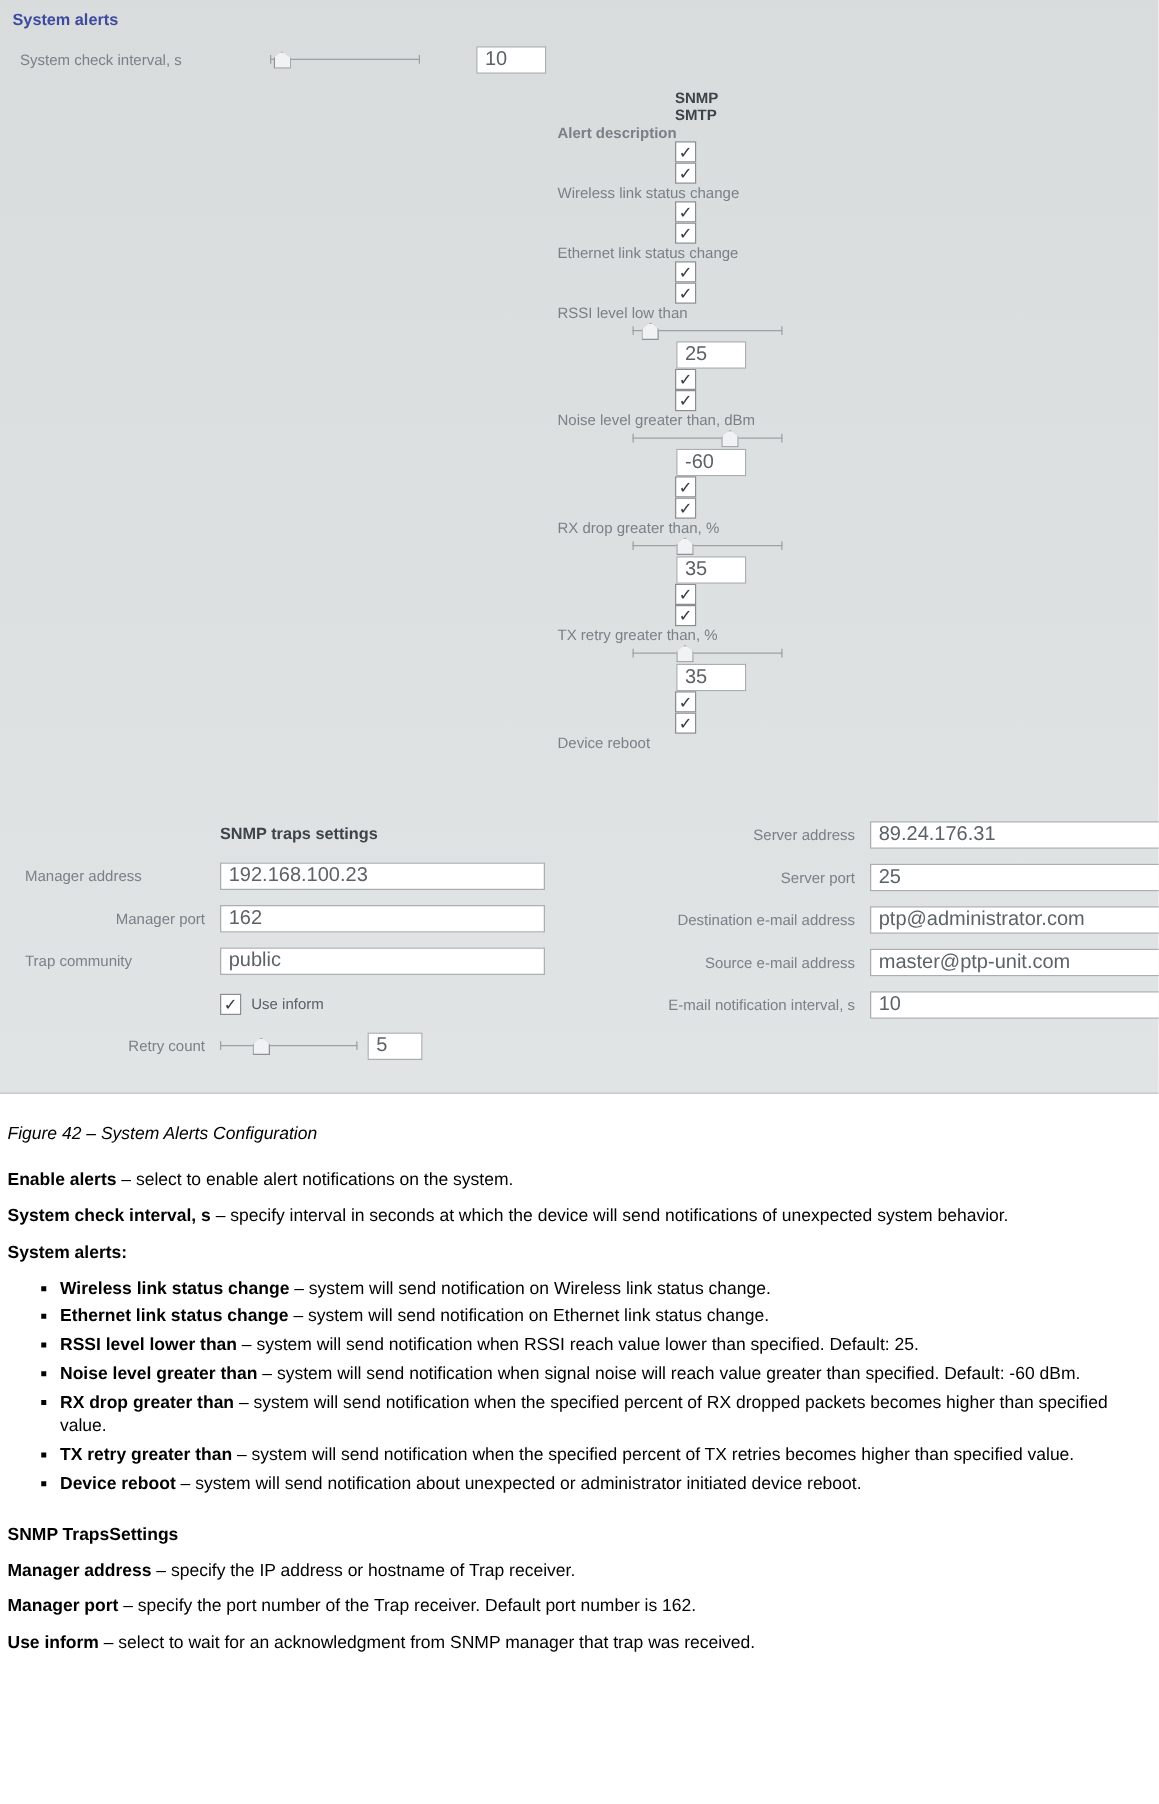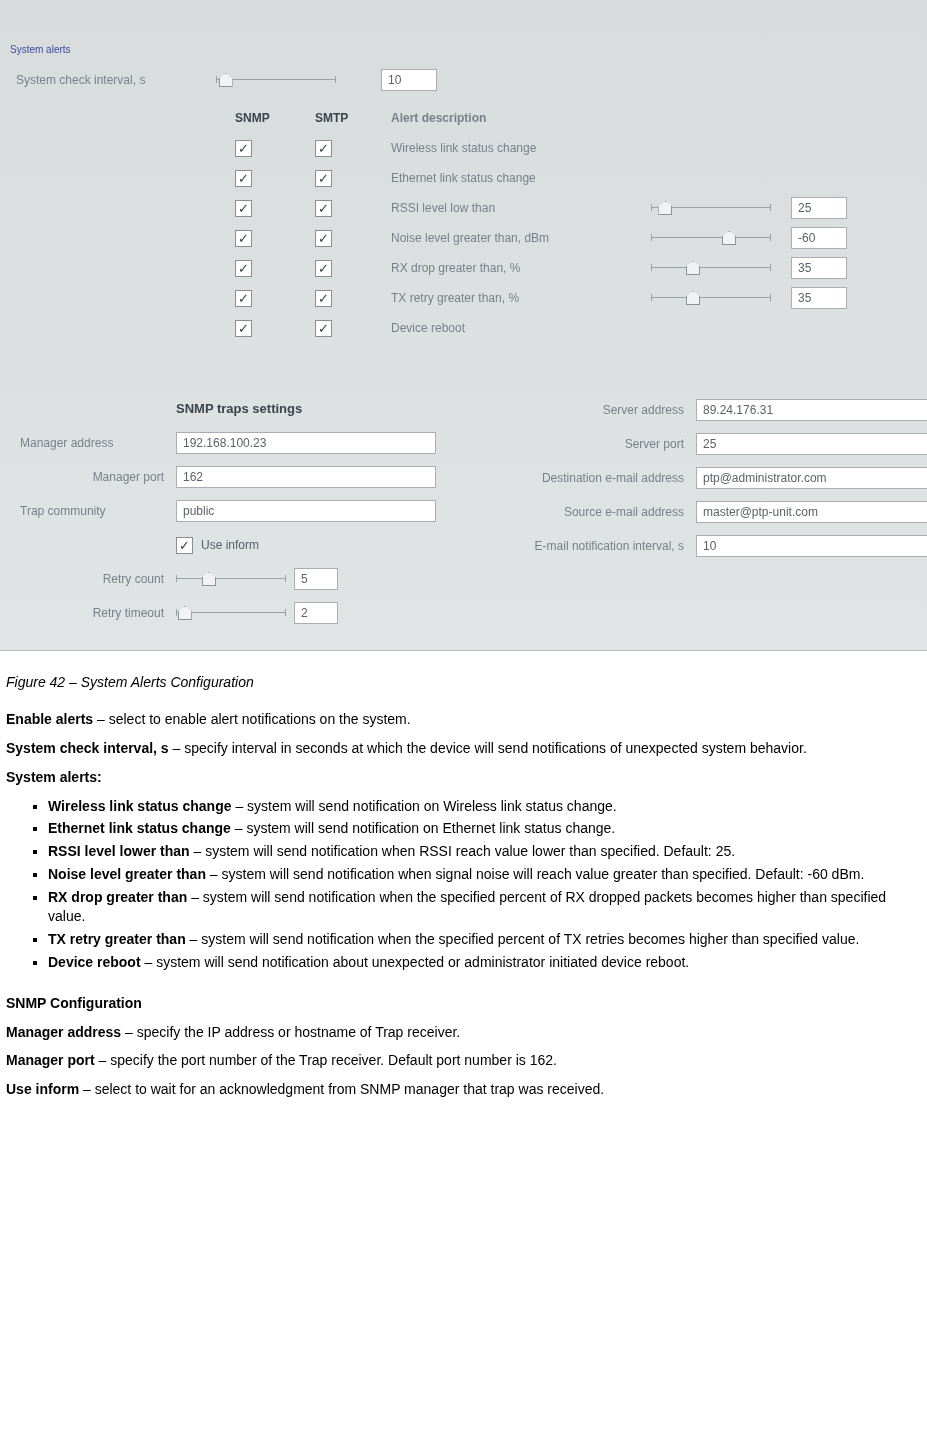--- a/index.html
+++ b/index.html
@@ -5,54 +5,54 @@
   * { box-sizing: border-box; margin: 0; padding: 0; }
   body { font-family: Arial, Helvetica, sans-serif; font-size: 14px; color: #000; background: #fff; }
   .screenshot {
     background: linear-gradient(to bottom, #d8dcdd, #e0e4e5);
     padding: 6px 6px 20px 6px;
     color: #586066;
     font-family: Verdana, Arial, sans-serif;
     font-size: 12px;
     border-bottom: 1px solid #b6bbbc;
   }
-  .section-title { color: #3e4a9e; font-weight: normal; font-size: 10px; padding: 2px 0 10px 4px; margin-top: 36px; }
+  .section-title { color: #3e4a9e; font-weight: bold; font-size: 13px; padding: 2px 0 10px 4px; }
   .row { display: flex; align-items: center; min-height: 30px; }
   .label-left { width: 210px; text-align: left; padding-right: 10px; padding-left: 10px; color: #7a8087; }
   .slider-wrap { display: flex; align-items: center; gap: 8px; width: 165px; }
   .slider-track { position: relative; height: 16px; width: 120px; flex: 0 0 120px; }
   .slider-track .line { position: absolute; top: 7px; left: 0; right: 0; height: 1px; background: #9ca1a3; }
   .slider-track .line::before, .slider-track .line::after {
     content: ""; position: absolute; width: 1px; height: 7px; top: -3px; background: #9ca1a3;
   }
   .slider-track .line::before { left: 0; }
   .slider-track .line::after { right: 0; }
   .slider-thumb {
     position: absolute; top: 1px; width: 14px; height: 14px; margin-left: -7px;
     background: #f0f2f3; border: 1px solid #8c9295;
     clip-path: polygon(50% 0,100% 40%,100% 100%,0 100%,0 40%);
   }
   .val-input {
     width: 56px; height: 22px; border: 1px solid #a9afb1; background: #fff;
-    font-size: 12px; padding: 0 6px; color: #5c6368; font-family: inherit;
+    font-size: 16px; padding: 0 6px; color: #5c6368; font-family: inherit;
   }
   .val-input.wide { width: 260px; }
   .header-row { font-weight: bold; color: #3c4349; }
   .header-row .col-snmp, .header-row .col-smtp { width: 80px; }
   .header-row .col-desc { width: 260px; }
   .col-snmp, .col-smtp { width: 80px; display:flex; align-items:center; justify-content:flex-start; padding-left:4px;}
   .col-desc { width: 260px; color:#7a8087; }
   .col-slider { width: 140px; display:flex; align-items:center; }
   .col-val { width: 70px; }
   .checkbox {
     width: 17px; height: 17px; background: #fff; border: 1px solid #888e91;
     display: inline-flex; align-items: center; justify-content: center;
     color: #3a4045; font-size: 13px; line-height: 1;
   }
-  .indent { padding-left: 225px; }
+  .indent { padding-left: 225px; flex-direction: column; }
   .dual-cols { display:flex; gap: 0; padding-top: 50px; }
   .dual-cols .col { flex: 1; }
   .subheader { font-weight: bold; color: #3c4349; padding: 8px 0 10px 170px; font-size: 13px;}
   .form-row { display:flex; align-items:center; height: 34px; }
   .form-label { width: 170px; text-align: right; padding-right: 12px; color:#7a8087; }
   .form-label.left { text-align:left; padding-left: 14px;}
   .inform-row .checkbox { margin-right: 8px; }
   .smtp .form-label { width: 260px; }
   .smtp .subheader { padding-left: 260px; }
   .small-slider .slider-track { width: 110px; flex-basis:110px; }
@@ -217,30 +217,20 @@
       <div class="form-row small-slider">
         <div class="form-label">Retry count</div>
         <div class="slider-wrap">
           <div class="slider-track">
               <div class="line"></div>
               <div class="slider-thumb" style="left:30%"></div>
             </div>
           <input class="val-input" style="width: 44px;" value="5">
         </div>
       </div>
-      <div class="form-row small-slider">
-        <div class="form-label">Retry timeout</div>
-        <div class="slider-wrap">
-          <div class="slider-track">
-              <div class="line"></div>
-              <div class="slider-thumb" style="left:8%"></div>
-            </div>
-          <input class="val-input" style="width: 44px;" value="2">
-        </div>
-      </div>
     </div>
 
     <div class="col smtp">
       <div class="form-row">
         <div class="form-label">Server address</div>
         <input class="val-input wide" value="89.24.176.31" style="">
       </div>
       <div class="form-row">
         <div class="form-label">Server port</div>
         <input class="val-input wide" value="25" style="">
@@ -273,18 +263,18 @@
   <ul class="square" id="bullet-list">
       <li><span class="bold">Wireless link status change</span> – system will send notification on Wireless link status change.</li>
       <li><span class="bold">Ethernet link status change</span> – system will send notification on Ethernet link status change.</li>
       <li><span class="bold">RSSI level lower than</span> – system will send notification when RSSI reach value lower than specified. Default: 25.</li>
       <li><span class="bold">Noise level greater than</span> – system will send notification when signal noise will reach value greater than specified. Default: -60 dBm.</li>
       <li><span class="bold">RX drop greater than</span> – system will send notification when the specified percent of RX dropped packets becomes higher than specified value.</li>
       <li><span class="bold">TX retry greater than</span> – system will send notification when the specified percent of TX retries becomes higher than specified value.</li>
       <li><span class="bold">Device reboot</span> – system will send notification about unexpected or administrator initiated device reboot.</li>
     </ul>
 
-  <p class="sect-head">SNMP Configuration</p>
+  <p class="sect-head">SNMP TrapsSettings</p>
 
   <p class="para"><span class="bold">Manager address</span><span> – specify the IP address or hostname of Trap receiver.</span></p>
   <p class="para"><span class="bold">Manager port</span><span> – specify the port number of the Trap receiver. Default port number is 162.</span></p>
   <p class="para"><span class="bold">Use inform</span><span> – select to wait for an acknowledgment from SNMP manager that trap was received.</span></p>
 </div>
 
 </body></html>

